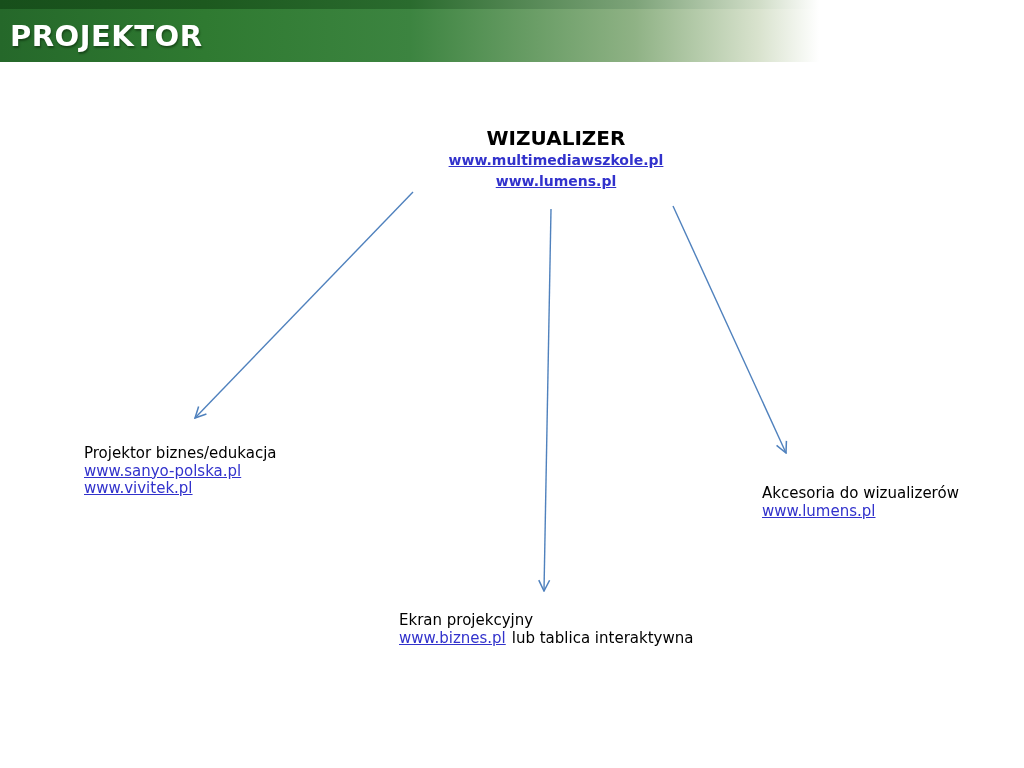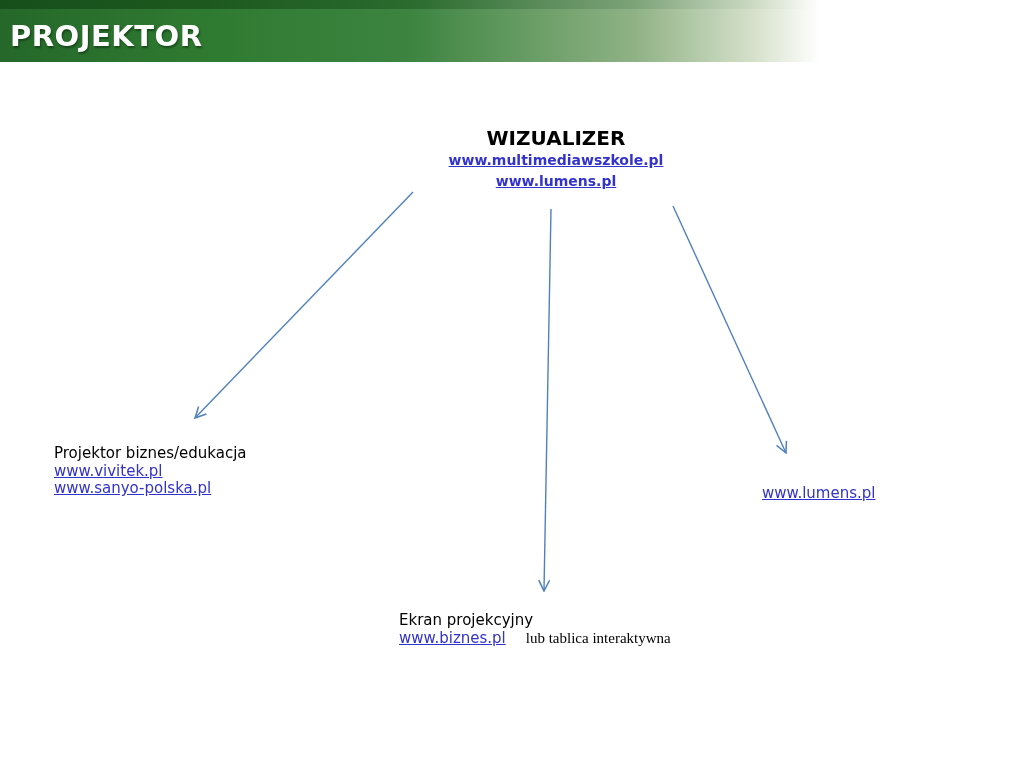--- a/index.html
+++ b/index.html
@@ -76,25 +76,25 @@
     font-size: 20px;
     font-weight: bold;
     line-height: 24px;
   }
   .node-center a {
     display: block;
     font-size: 14px;
     font-weight: bold;
     line-height: 21px;
   }
-  .node-left   { left: 54px;  top: 445px; }
+  .node-left   { left: 84px;  top: 445px; }
   .node-bottom { left: 399px; top: 612px; }
   .node-right  { left: 762px; top: 485px; }
   .node .line { display: block; }
-  .node .suffix { margin-left: 20px; font-family: Liberation Serif, serif; }
+  .node .suffix { margin-left: 6px; }
 </style>
 </head>
 <body>
 
 <div class="slide">
 
   <div class="header">
     <div class="header-strip"></div>
     <div class="header-main">
       <h1 class="header-title">PROJEKTOR</h1>
@@ -113,28 +113,29 @@
   </svg>
 
   <div class="node node-center">
     <div class="node-title">WIZUALIZER</div>
     <a>www.multimediawszkole.pl</a>
     <a>www.lumens.pl</a>
   </div>
 
   <div class="node node-left">
     <span class="line">Projektor biznes/edukacja</span>
+    <a class="line">www.sanyo-polska.pl</a>
     <a class="line">www.vivitek.pl</a>
-    <a class="line">www.sanyo-polska.pl</a>
   </div>
 
   <div class="node node-bottom">
     <span class="line">Ekran projekcyjny</span>
     <span class="line">
       <a>www.biznes.pl</a><span class="suffix">lub tablica interaktywna</span>
     </span>
   </div>
 
   <div class="node node-right">
+    <span class="line">Akcesoria do wizualizerów</span>
     <a class="line">www.lumens.pl</a>
   </div>
 
 </div>
 
 </body></html>

